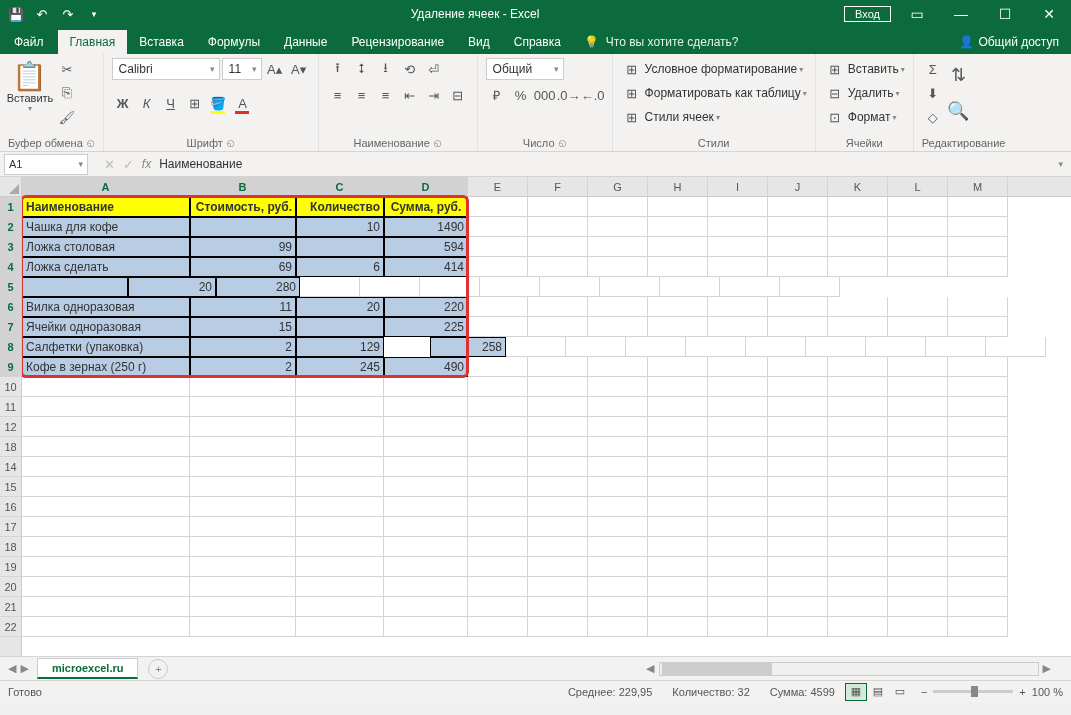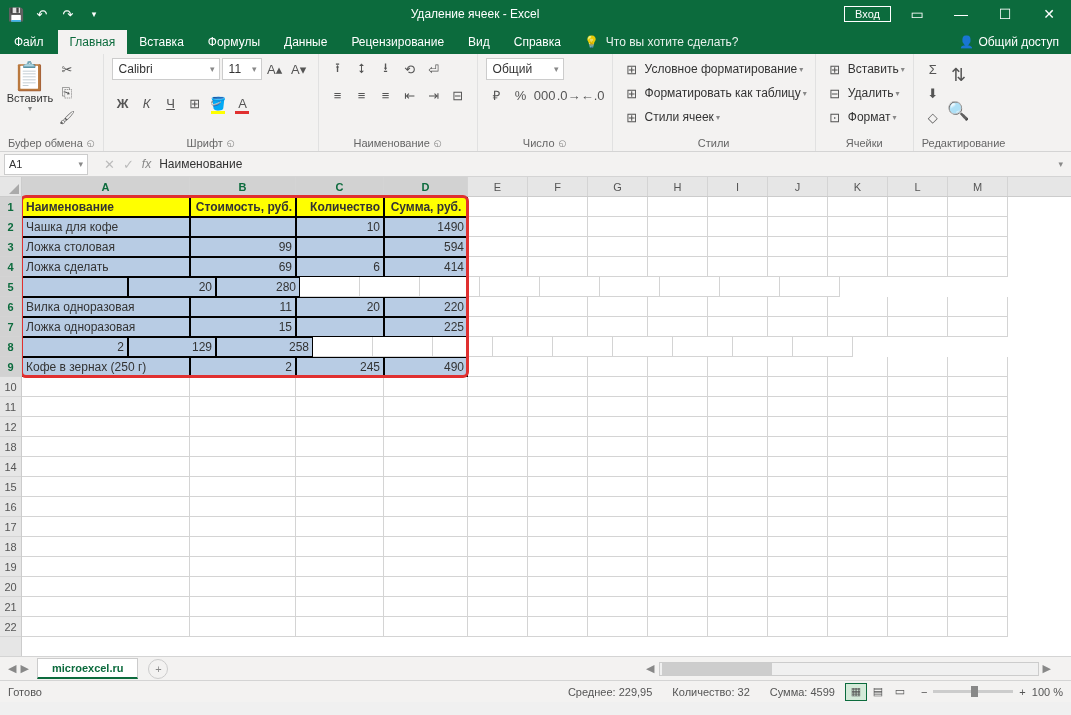--- a/index.html
+++ b/index.html
@@ -397,38 +397,39 @@
           <div class="cell" style="width: 60px;"></div>
           <div class="cell" style="width: 60px;"></div>
           <div class="cell" style="width: 60px;"></div>
           <div class="cell" style="width: 60px;"></div>
           <div class="cell" style="width: 60px;"></div>
           <div class="cell" style="width: 60px;"></div>
           <div class="cell" style="width: 60px;"></div>
           <div class="cell" style="width: 60px;"></div>
         </div>
         <div class="cellrow">
-          <div class="cell data-cell" style="width: 168px;">Ложка одноразовая</div>
+          <div class="cell data-cell" style="width: 168px;">Ячейки одноразовая</div>
           <div class="cell data-cell num" style="width: 106px;">15</div>
           <div class="cell data-cell num" style="width: 88px;"></div>
           <div class="cell data-cell num" style="width: 84px;">225</div>
           <div class="cell" style="width: 60px;"></div>
           <div class="cell" style="width: 60px;"></div>
           <div class="cell" style="width: 60px;"></div>
           <div class="cell" style="width: 60px;"></div>
           <div class="cell" style="width: 60px;"></div>
           <div class="cell" style="width: 60px;"></div>
           <div class="cell" style="width: 60px;"></div>
           <div class="cell" style="width: 60px;"></div>
           <div class="cell" style="width: 60px;"></div>
         </div>
         <div class="cellrow">
+          <div class="cell data-cell" style="width: 168px;">Салфетки (упаковка)</div>
           <div class="cell data-cell num" style="width: 106px;">2</div>
           <div class="cell data-cell num" style="width: 88px;">129</div>
-          <div class="cell data-cell num" style="width: 97px;">258</div>
+          <div class="cell data-cell num" style="width: 76px; margin-left: 46px;">258</div>
           <div class="cell" style="width: 60px;"></div>
           <div class="cell" style="width: 60px;"></div>
           <div class="cell" style="width: 60px;"></div>
           <div class="cell" style="width: 60px;"></div>
           <div class="cell" style="width: 60px;"></div>
           <div class="cell" style="width: 60px;"></div>
           <div class="cell" style="width: 60px;"></div>
           <div class="cell" style="width: 60px;"></div>
           <div class="cell" style="width: 60px;"></div>
         </div>

